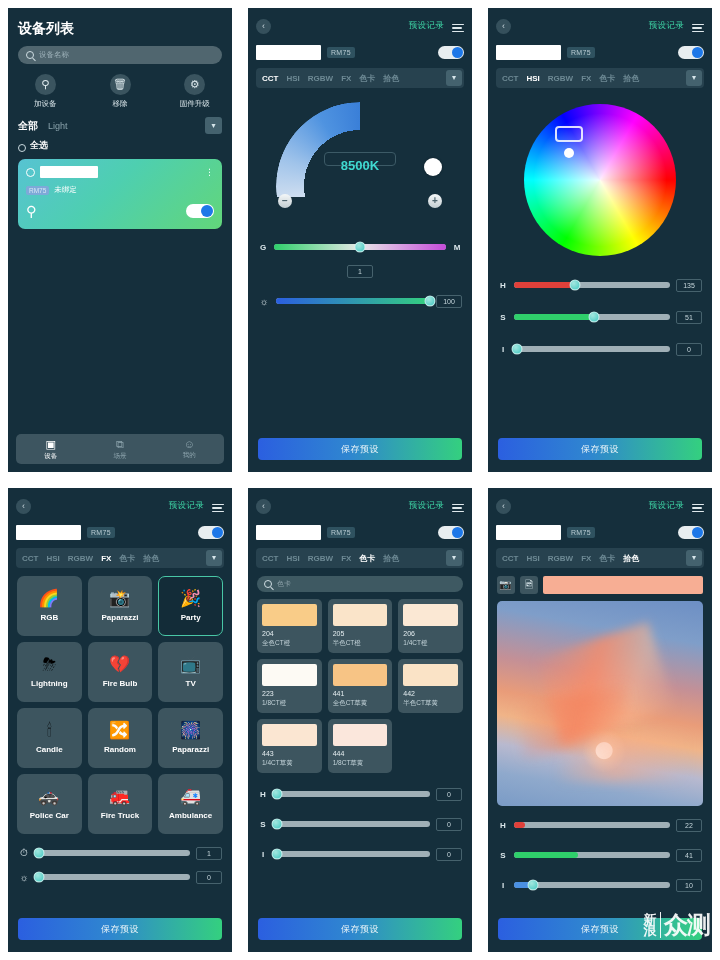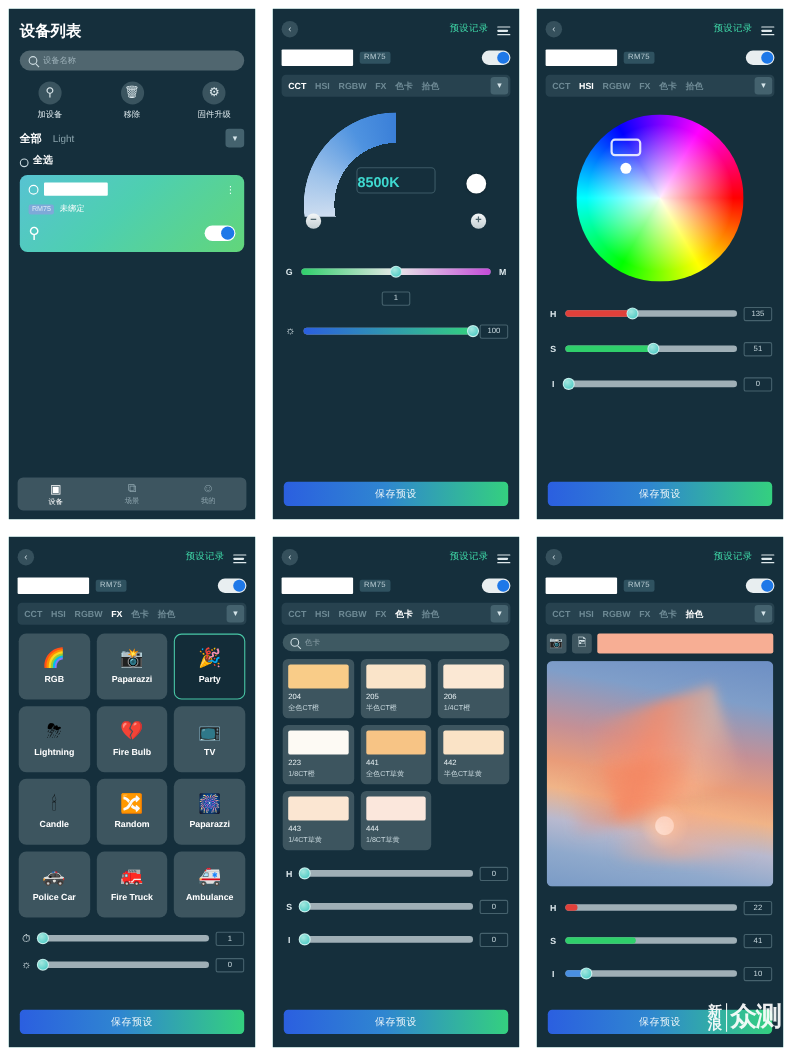--- a/index.html
+++ b/index.html
@@ -11,21 +11,21 @@
   }
   #grid {
     width: 720px; height: 960px;
     display: grid;
     grid-template-columns: 240px 240px 240px;
     grid-template-rows: 480px 480px;
   }
   .panel {
     position: relative;
     width: 240px; height: 480px;
-    background: #0f766e;
+    background: #5eead4;
     border: 8px solid #ffffff;
     overflow: hidden;
   }
   .panel-inner {
     position: absolute;
     inset: 0;
     background: #152f3c;
     overflow: hidden;
   }
 
@@ -192,22 +192,22 @@
       transparent 180deg);
     -webkit-mask: radial-gradient(circle at center, transparent 56px, #000 56px, #000 84px, transparent 84px);
             mask: radial-gradient(circle at center, transparent 56px, #000 56px, #000 84px, transparent 84px);
   }
   .cct-knob {
     position: absolute; right: 2px; top: 56px; width: 18px; height: 18px;
     border-radius: 50%; background: #ffffff; box-shadow: 0 0 3px rgba(0,0,0,.3);
   }
   .cct-value {
     position: absolute; left: 50%; top: 50px; transform: translateX(-50%);
-    width: 72px; height: 24px; border: 1px solid #3c5a66; border-radius: 4px;
-    color: #3fd9d0; font-size: 13px; font-weight: bold; text-align: left; line-height: 25px;
+    width: 72px; height: 14px; border: 1px solid #3c5a66; border-radius: 4px;
+    color: #3fd9d0; font-size: 13px; font-weight: bold; text-align: center; line-height: 25px;
   }
   .cct-minus, .cct-plus {
     position: absolute; top: 92px; width: 14px; height: 14px; border-radius: 50%;
     background: linear-gradient(180deg,#f4f7f8,#c3ced2);
     color: #4d646d; font-size: 10px; line-height: 13px; text-align: center; font-weight: bold;
   }
   .cct-minus { left: 30px; }
   .cct-plus { right: 30px; }
 
   

